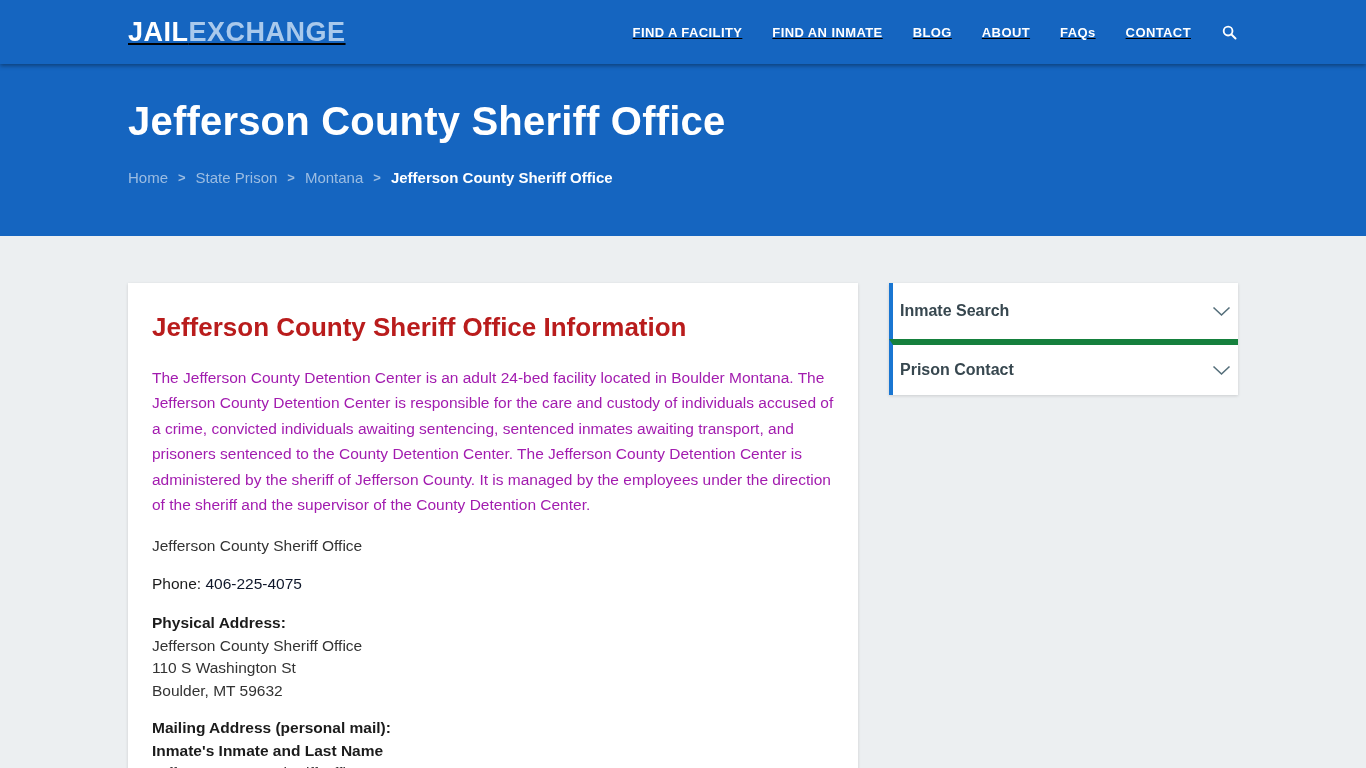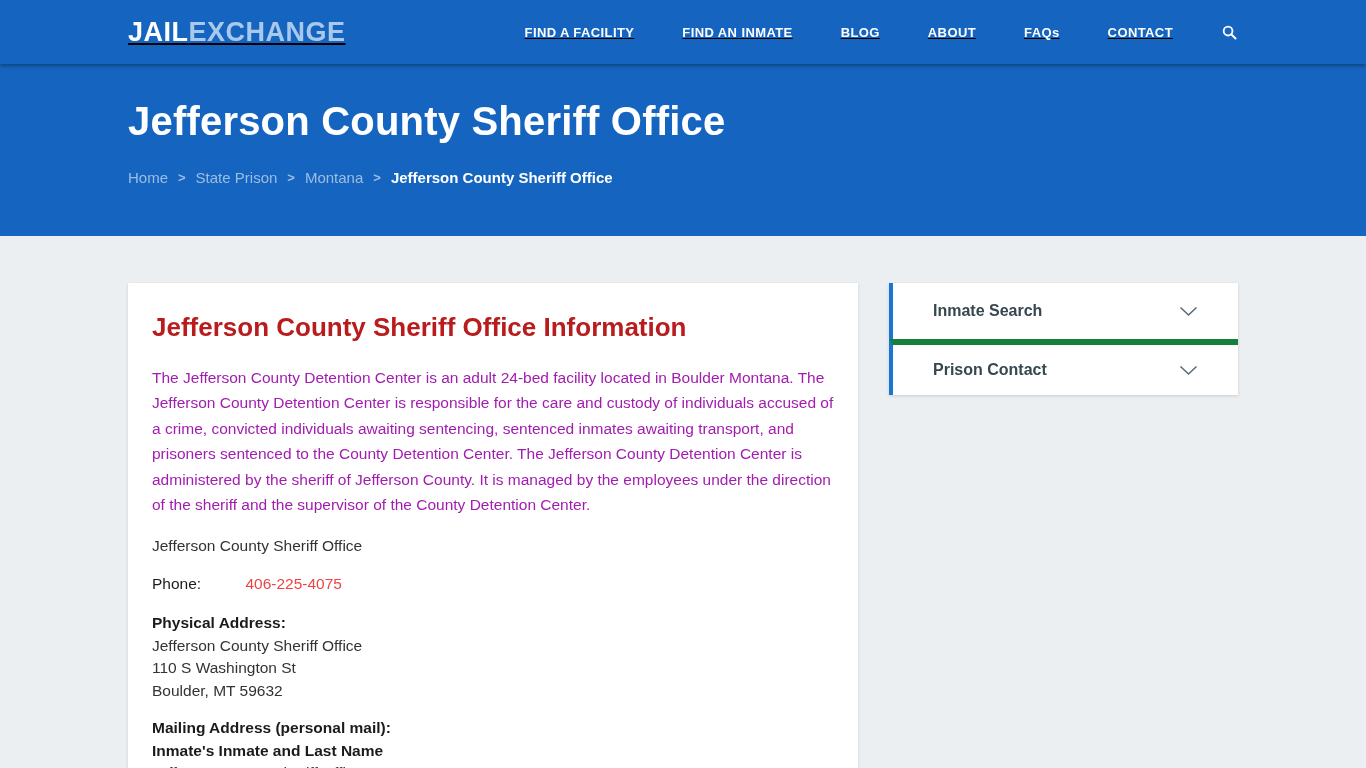--- a/index.html
+++ b/index.html
@@ -15,21 +15,21 @@
   
   .topbar {
     height: 64px; background: #1565c0;
     position: relative; z-index: 5;
     box-shadow: 0 2px 4px rgba(0,0,0,0.35);
     display: flex; align-items: center; text-decoration: underline;
   }
   .topbar-inner { display: flex; align-items: center; justify-content: space-between; }
   .logo { font-size: 27px; font-weight: bold; letter-spacing: 0.5px; color: #ffffff; cursor: pointer; white-space: nowrap; }
   .logo .ex { color: #a9c9ec; }
-  .nav { display: flex; align-items: center; gap: 48px; }
+  .nav { display: flex; align-items: center; gap: 30px; }
   .nav .nav-link {
     color: #ffffff; font-size: 13px; font-weight: bold;
     letter-spacing: 0.4px; text-decoration: none; white-space: nowrap; cursor: pointer;
   }
   .nav-search { display: flex; align-items: center; cursor: pointer; }
 
   
   .hero { background: #1565c0; height: 172px; }
   .hero-inner { padding-top: 33px; }
   .page-title {
@@ -44,32 +44,32 @@
   
   .main { padding-top: 47px; display: flex; align-items: flex-start; justify-content: space-between; }
   .card { background: #ffffff; box-shadow: 0 1px 3px rgba(0,0,0,0.14); }
 
   .content-card { width: 730px; padding: 29px 24px 40px; }
   .content-heading { margin: 0 0 22px; font-size: 26px; font-weight: bold; color: #b91c1c; }
   .intro { margin: 0 0 18px; font-size: 15.5px; line-height: 25.4px; color: #a21caf; }
   .line { margin: 0 0 16px; font-size: 15.5px; line-height: 22px; color: #333333; }
   .phone-line { margin: 0 0 17px; font-size: 15.5px; line-height: 22px; color: #1b1b1b; }
   .phone-line .label { font-weight: normal; }
-  .phone-link { color: #ef4444; text-decoration: none; cursor: pointer; margin-left: 40px; }
+  .phone-link { color: #0f172a; text-decoration: none; cursor: pointer; }
   .addr-block { margin: 0 0 15px; font-size: 15.5px; line-height: 22.5px; color: #333333; }
   .addr-block .label { font-weight: bold; color: #1b1b1b; }
   .bold-line { font-weight: bold; color: #1b1b1b; }
 
   
   .sidebar { width: 349px; box-shadow: 0 1px 3px rgba(0,0,0,0.14); }
   .side-item {
     height: 56px; background: #ffffff;
     border-left: 4px solid #1976d2;
     display: flex; align-items: center; justify-content: space-between;
-    padding: 0 40px; cursor: pointer;
+    padding: 0 7px; cursor: pointer;
   }
   .side-item + .side-item { border-top: 6px solid #15803d; }
   .side-item .side-label { font-size: 16px; font-weight: bold; color: #37474f; }
   .chevron { display: flex; align-items: center; }
 </style>
 </head>
 <body>
 
 <header class="topbar">
   <div class="container topbar-inner">

